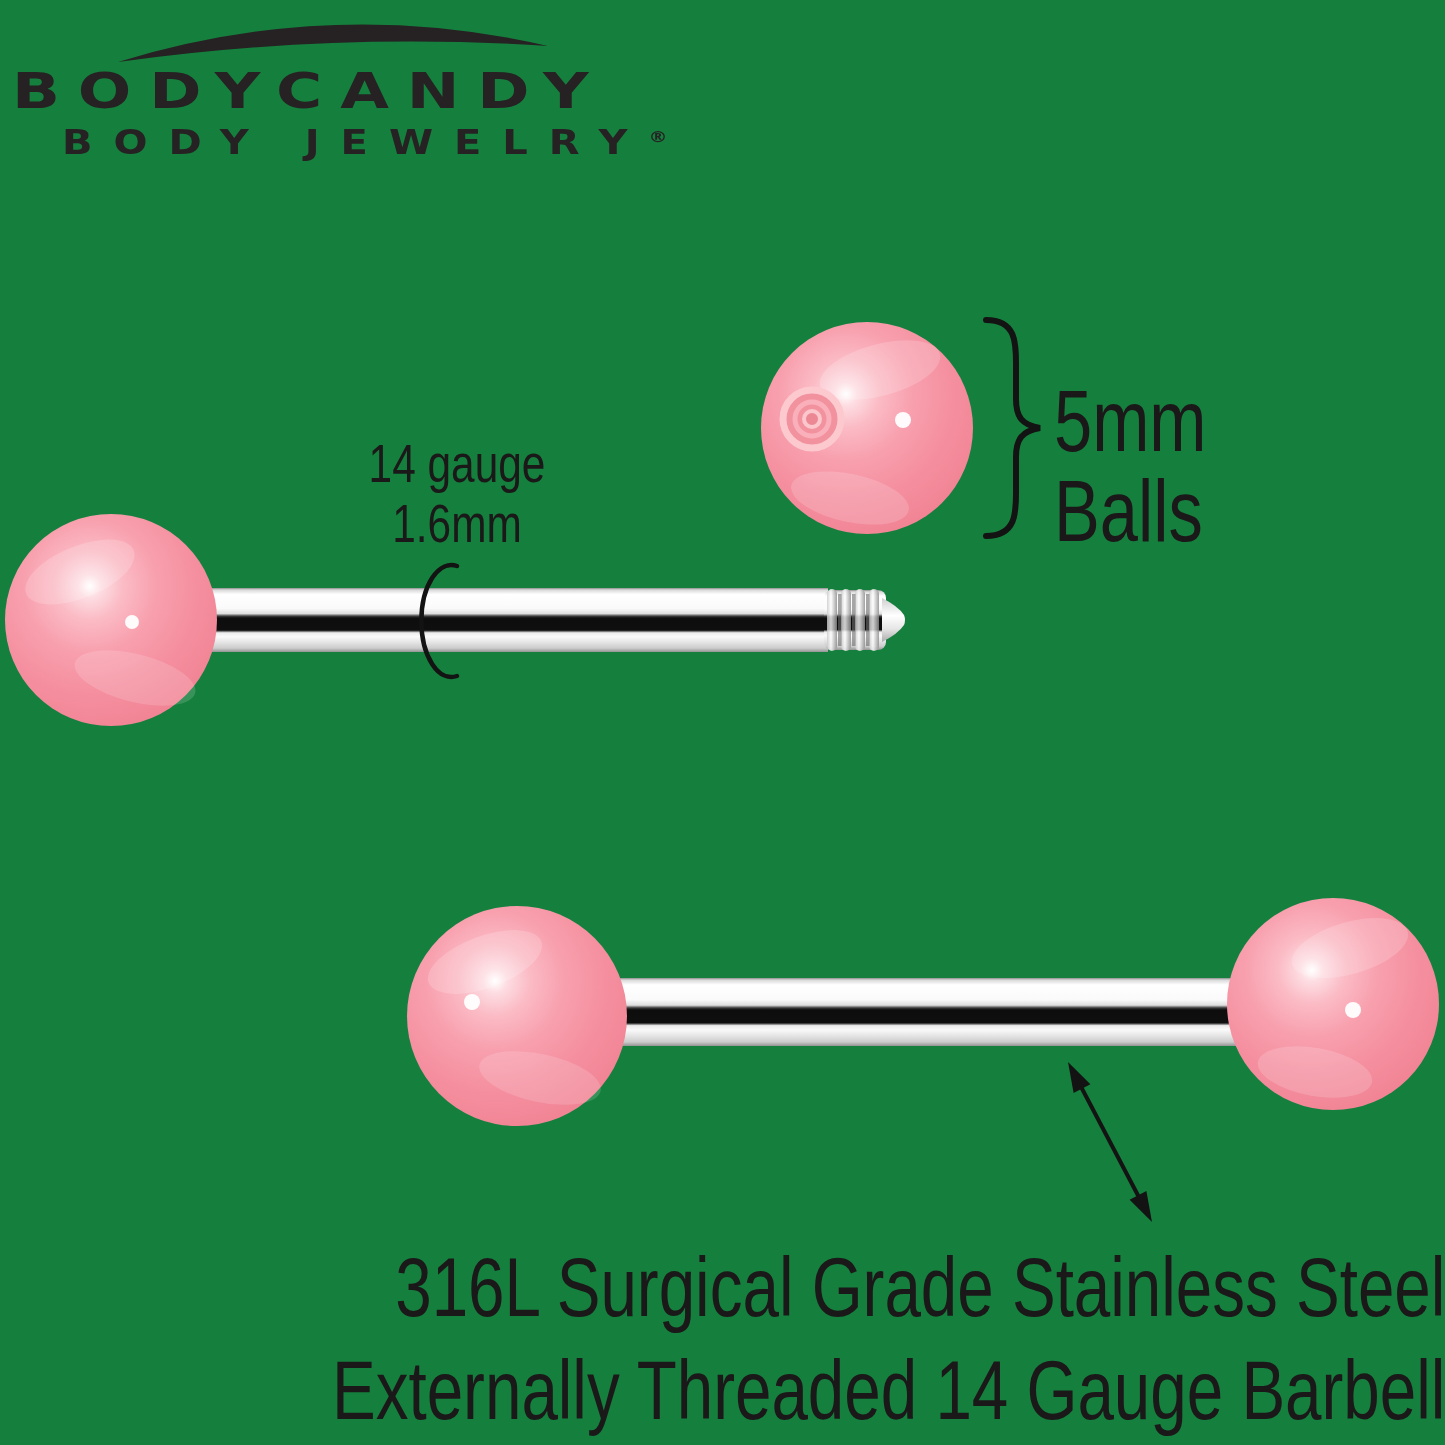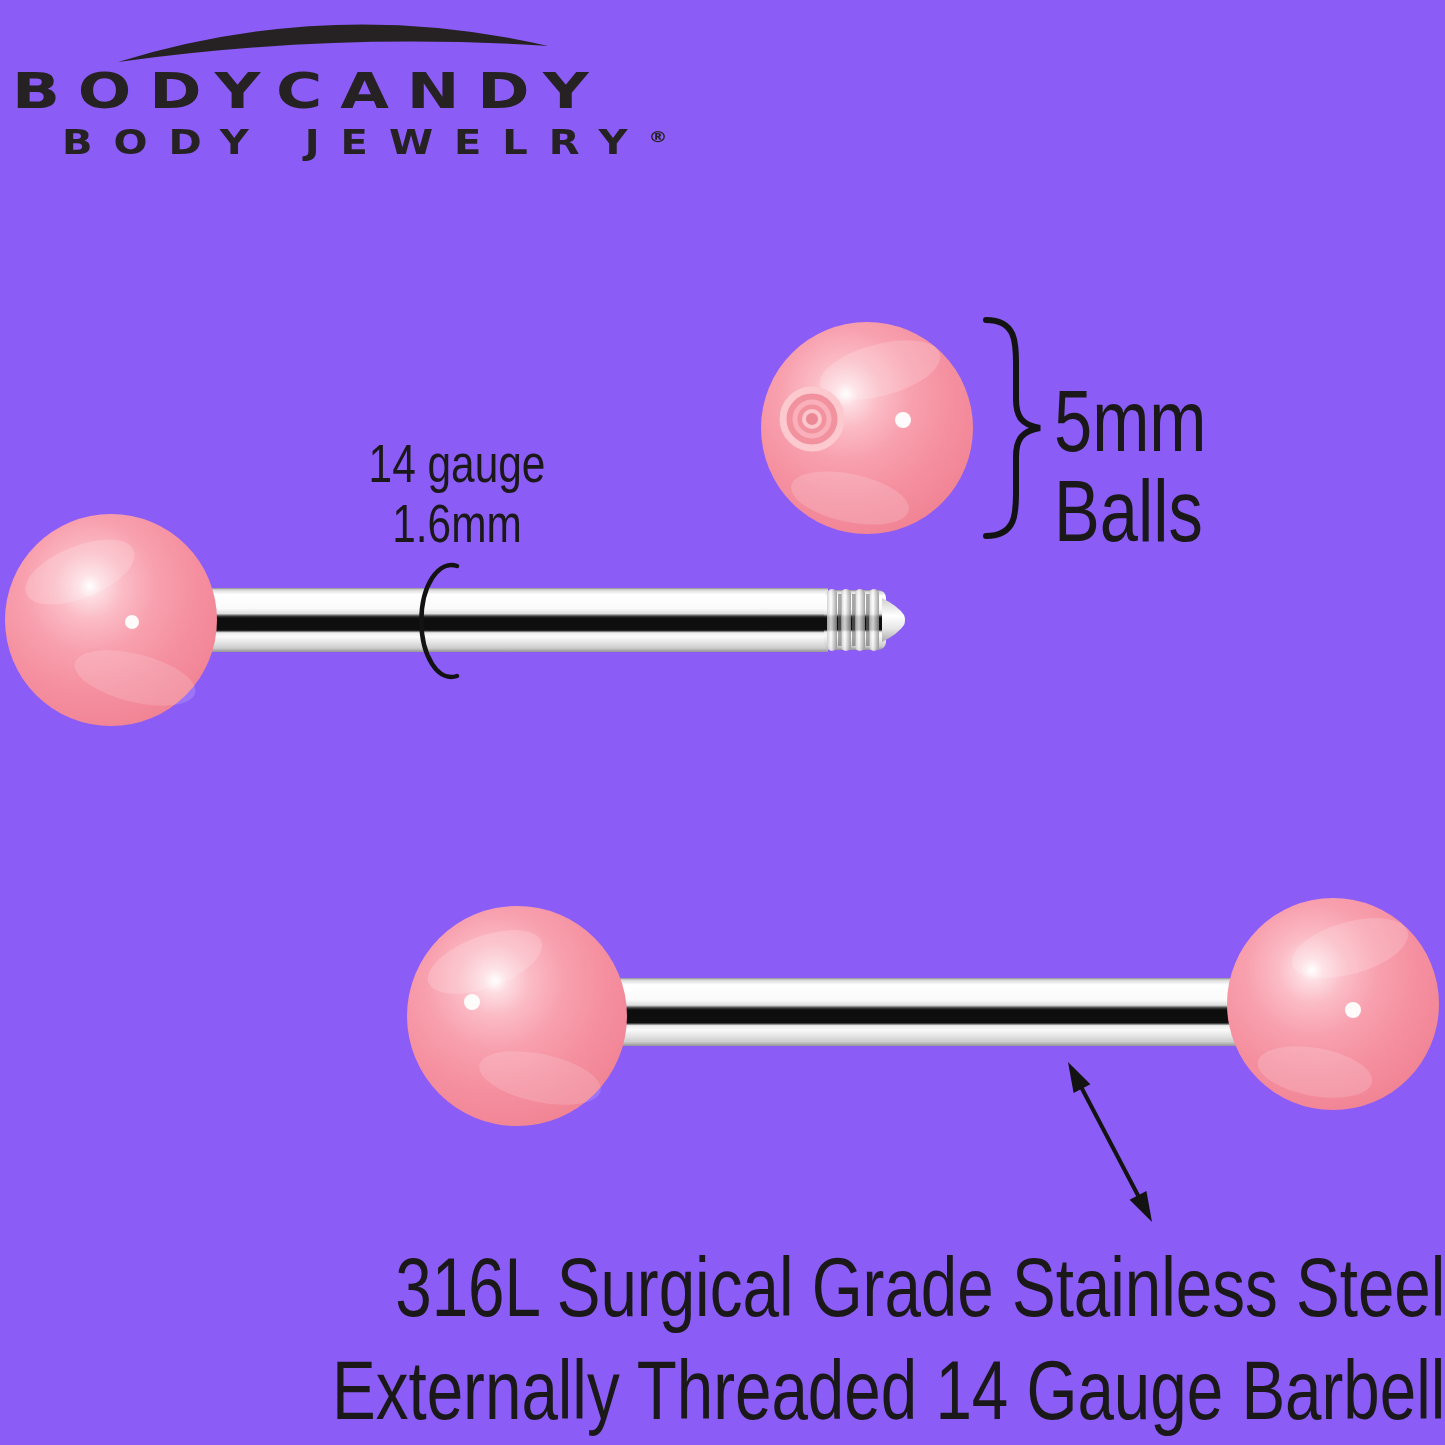--- a/index.html
+++ b/index.html
@@ -1,19 +1,19 @@
 <!DOCTYPE html>
 <html style="--ball-pink: #f799a7; --ball-pink-edge: #ee8394; --ball-highlight: #ffe9ec; --steel-light: #ffffff; --steel-shadow: #111111; --ink: #1e1b1c;"><head>
 <meta charset="utf-8">
 <style>
   html,body{margin:0;padding:0;background:#ffffff;}
   .canvas{
     position:relative;
     width:1445px;height:1445px;
-    background:#8b5cf6;
+    background:#15803d;
     overflow:hidden;
     font-family:"Liberation Sans", sans-serif;
     color:var(--ink,#1e1b1c);
   }
   
   .logo{position:absolute;left:0;top:0;width:700px;height:180px;}
   .swoosh{position:absolute;left:108px;top:4px;}
   .wordmark{
     position:absolute;left:12px;top:62px;
     font-family:"DejaVu Sans", sans-serif;

